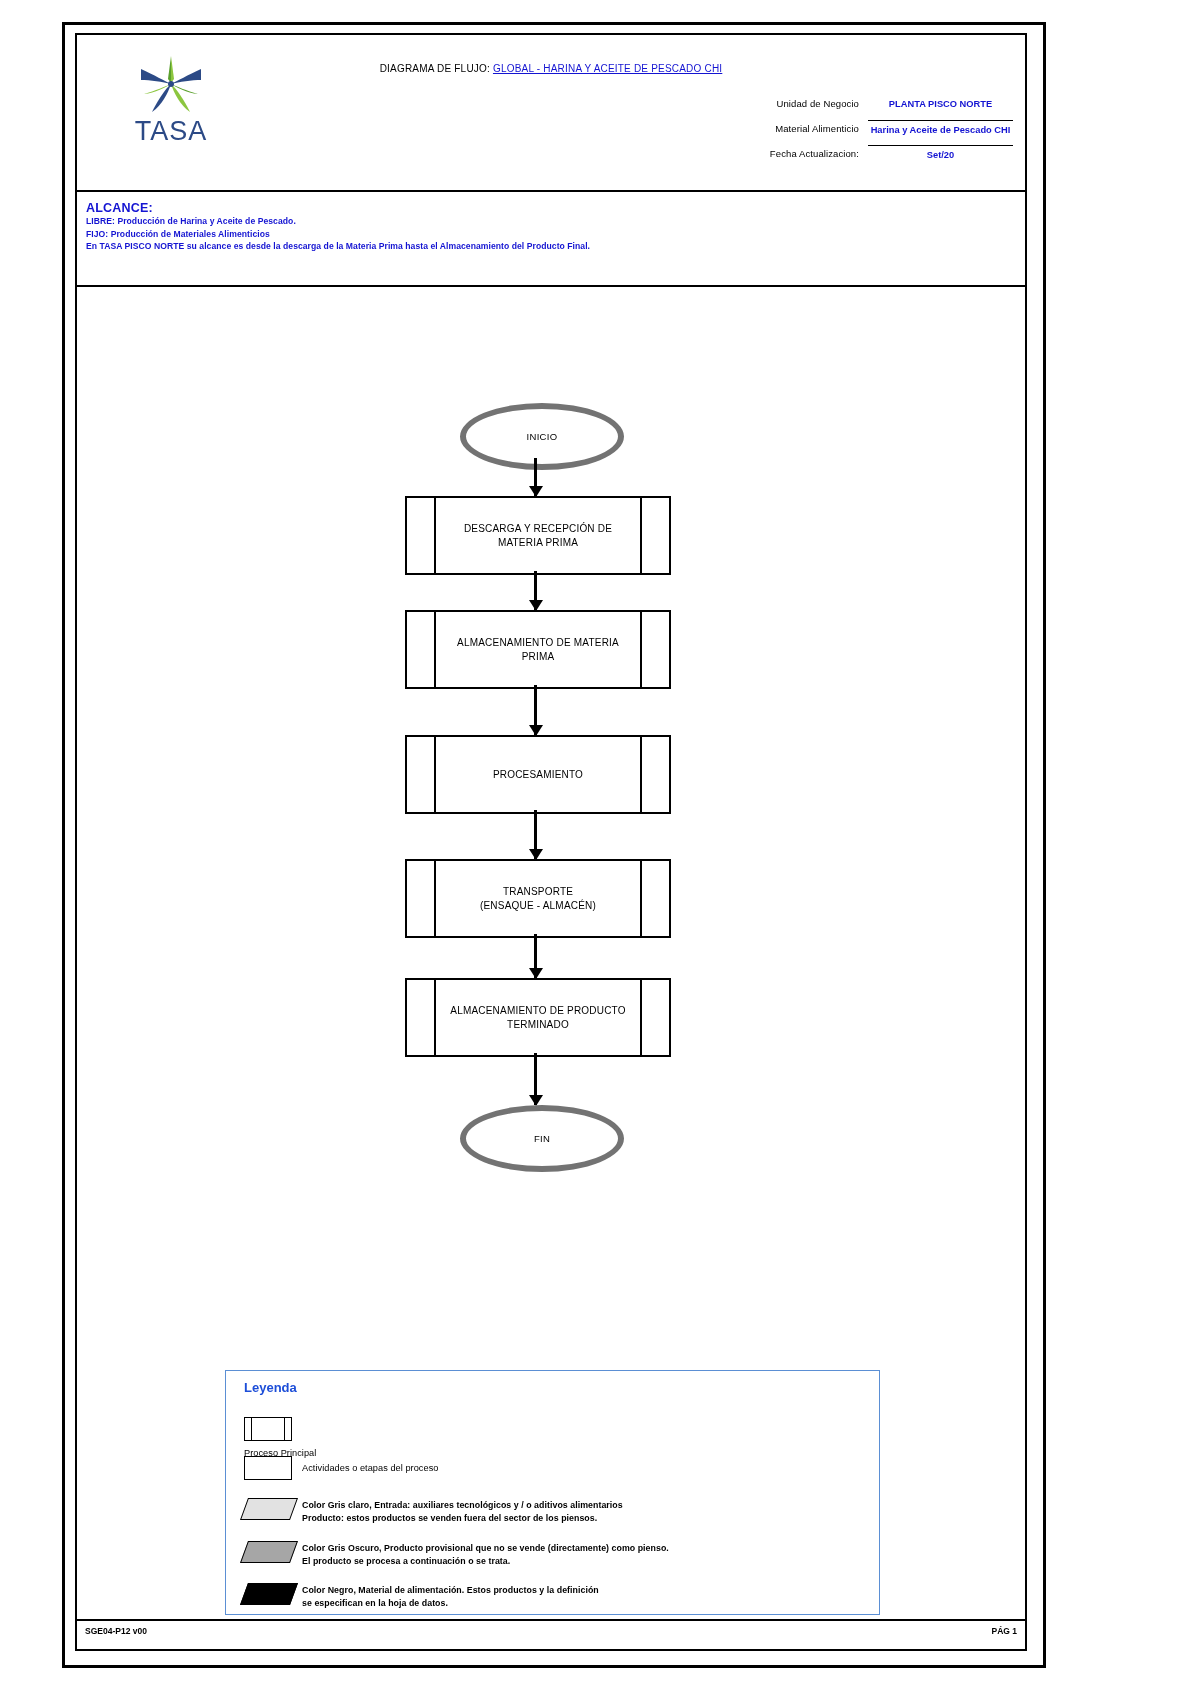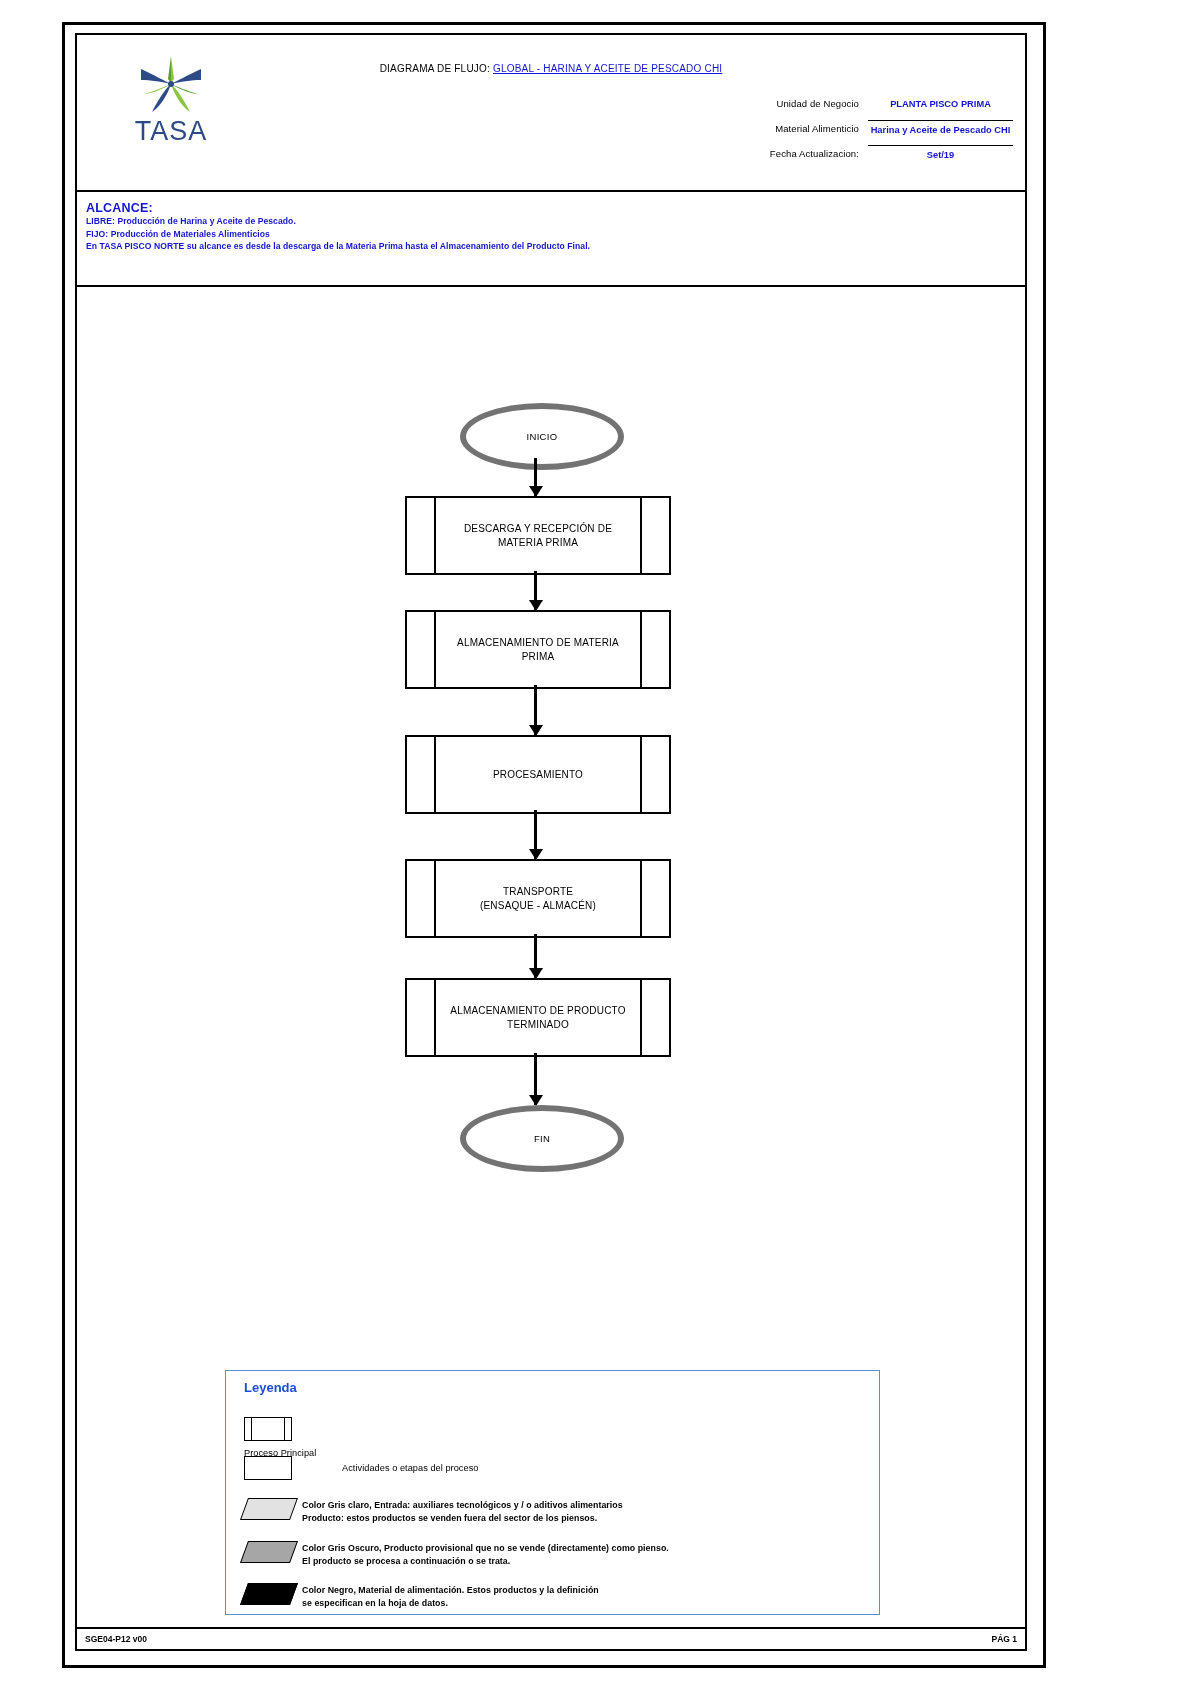--- a/index.html
+++ b/index.html
@@ -107,21 +107,21 @@
 
   .sym-proc{width:48px;height:24px;border:1.5px solid #000;display:flex;box-sizing:border-box;background:#fff;}
   .sym-proc .sb{width:6px;border-right:1.5px solid #000;}
   .sym-proc .sb2{width:6px;border-left:1.5px solid #000;margin-left:auto;}
   .sym-rect{width:48px;height:24px;border:1.5px solid #000;box-sizing:border-box;background:#fff;}
   .sym-para{width:50px;height:22px;border:1.3px solid #000;box-sizing:border-box;
             transform:skewX(-20deg);}
 
   
   .footer{
-    position:absolute;left:0;bottom:0;width:100%;height:22px;
+    position:absolute;left:0;bottom:8px;width:100%;height:22px;
     border-top:2px solid #000;box-sizing:border-box;
     display:flex;align-items:center;justify-content:space-between;
     padding:9px 8px;font-size:8.5px;font-weight:bold;color:#000;
   }
 </style>
 </head>
 <body>
 
 <div class="page">
   <div class="outer-frame"></div>
@@ -146,29 +146,29 @@
       </div>
 
       <div class="title-row">
         <span>DIAGRAMA DE FLUJO:</span>
         <span class="tval">GLOBAL -  HARINA Y ACEITE DE PESCADO CHI</span>
       </div>
 
       <div class="meta">
         <div class="meta-row">
           <div class="meta-label">Unidad de Negocio</div>
-          <div class="meta-value">PLANTA PISCO PRIMA</div>
+          <div class="meta-value">PLANTA PISCO NORTE</div>
         </div>
         <div class="meta-row bordered">
           <div class="meta-label">Material Alimenticio</div>
           <div class="meta-value">Harina y Aceite de Pescado CHI</div>
         </div>
         <div class="meta-row bordered2">
           <div class="meta-label">Fecha Actualizacion:</div>
-          <div class="meta-value">Set/19</div>
+          <div class="meta-value">Set/20</div>
         </div>
       </div>
     </div>
 
     <div class="alcance">
       <div class="alcance-title">ALCANCE:</div>
       <div class="alcance-line">LIBRE: Producción de Harina y Aceite de Pescado.</div>
       <div class="alcance-line">FIJO: Producción de Materiales Alimenticios</div>
       <div class="alcance-line">En TASA PISCO NORTE su alcance es desde la descarga de la Materia Prima hasta el Almacenamiento del Producto Final.</div>
     </div>
@@ -226,21 +226,21 @@
         <div class="leg-row" style="top:46px;flex-direction:column;">
           <div class="leg-sym">
             <div class="sym-proc">
                 <div class="sb"></div>
                 <div class="sb2"></div>
               </div>
           </div>
           <div class="leg-txt plain" style="padding-top:6px;">Proceso Principal</div>
         </div>
 
-        <div class="leg-row" style="top:85px;gap:40px;">
+        <div class="leg-row" style="top:85px;">
           <div class="leg-sym">
             <div class="sym-rect"></div>
           </div>
           <div class="leg-txt plain" style="padding-top:6px;">Actividades o etapas del proceso</div>
         </div>
 
         <div class="leg-row" style="top:127px;">
           <div class="leg-sym">
             <div class="sym-para" style="background:#e2e2e2;"></div>
           </div>

